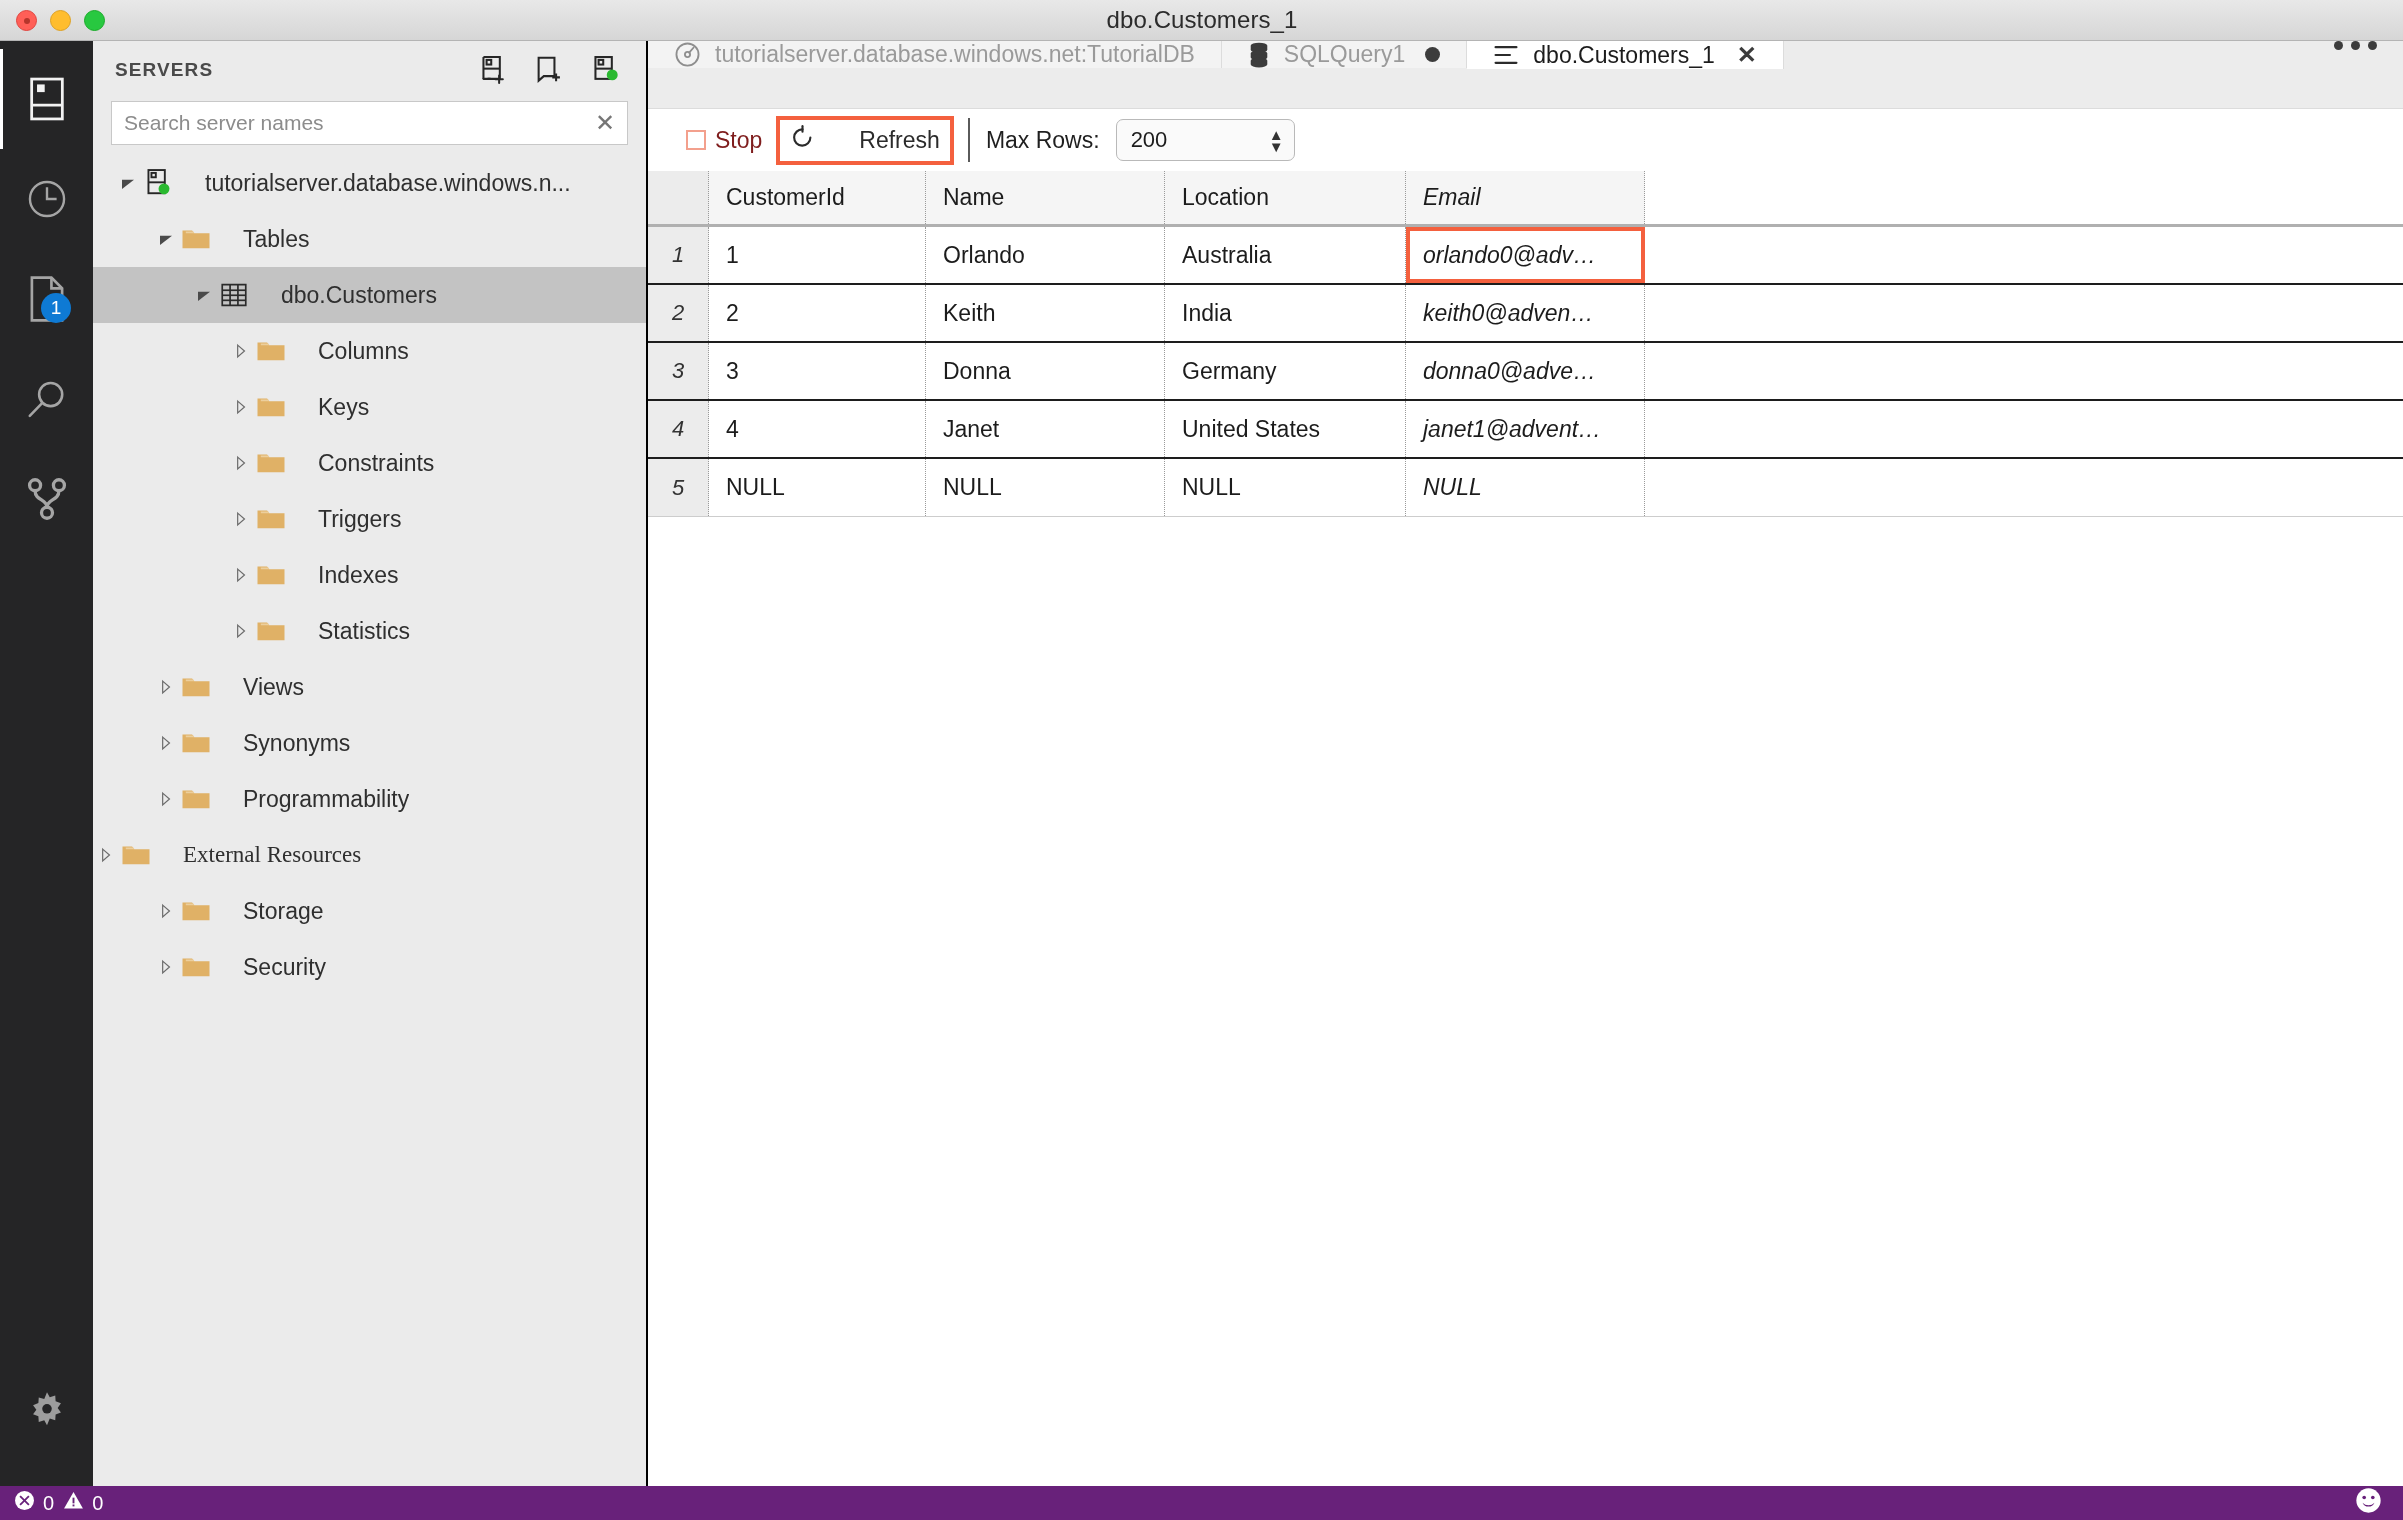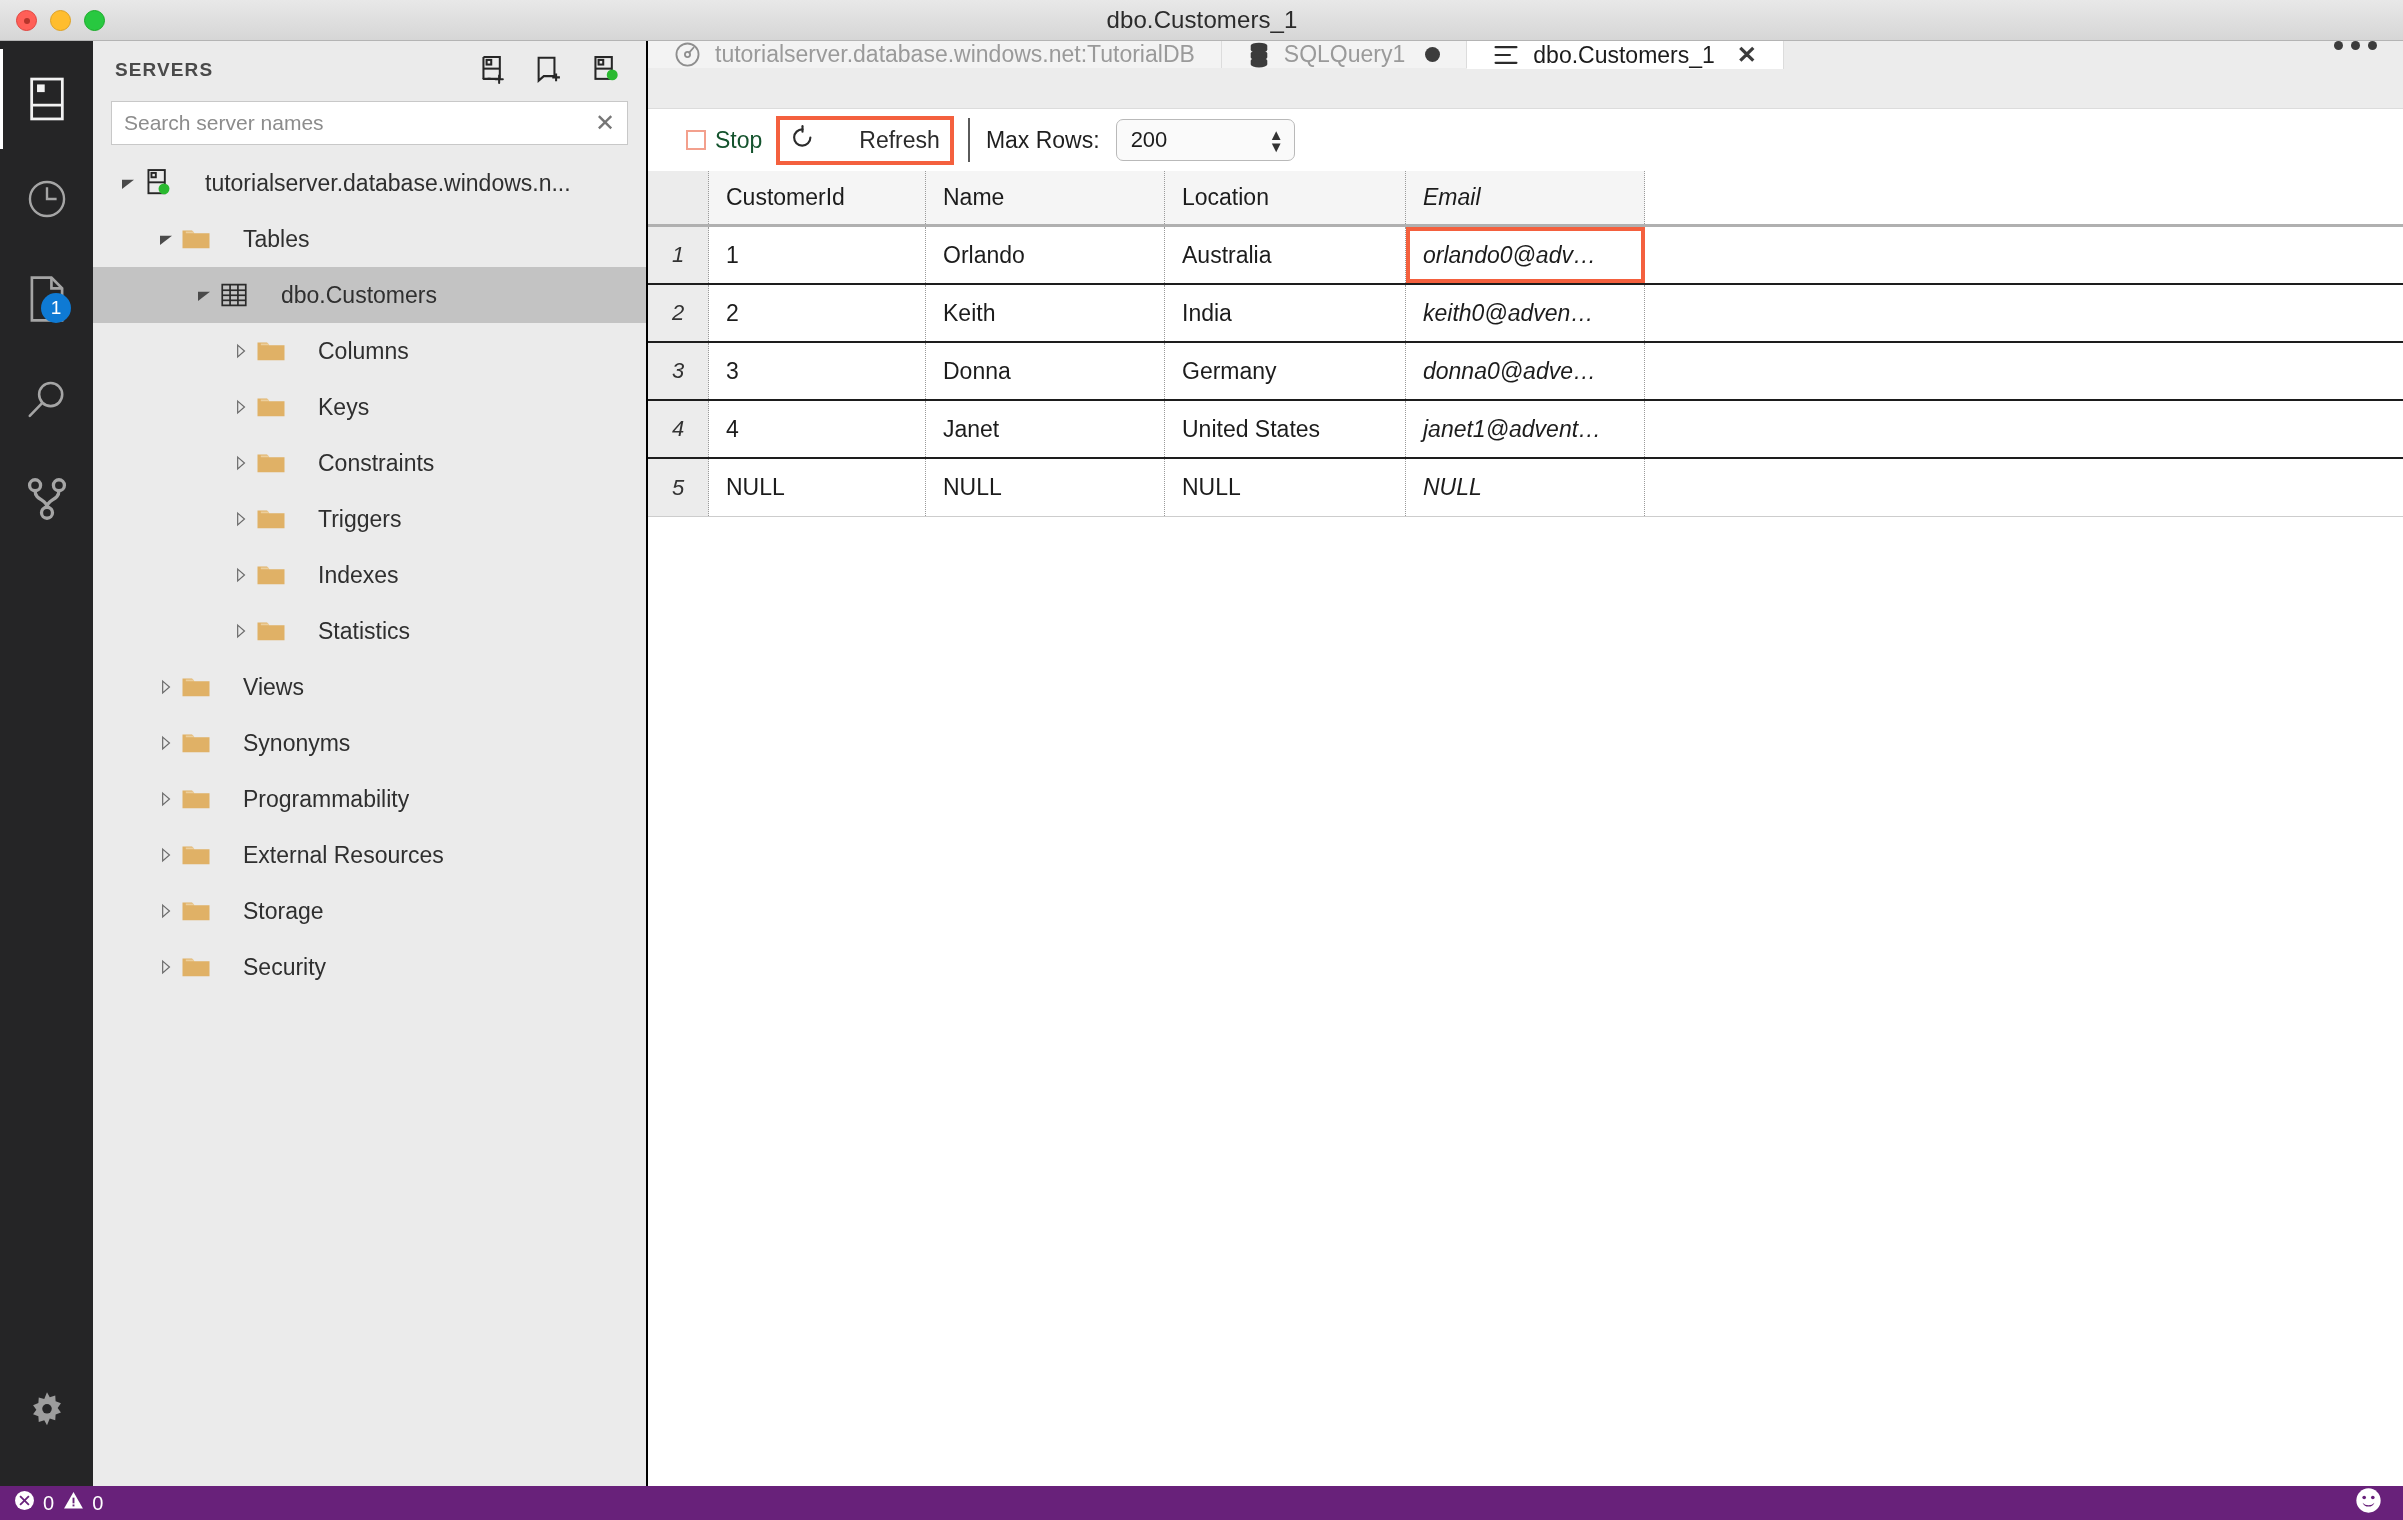--- a/index.html
+++ b/index.html
@@ -130,21 +130,21 @@
 
   
   .rs-toolbar {
     height: 62px; display: flex; align-items: center; gap: 0;
     padding-left: 28px; background: #fff;
   }
   .tb-btn {
     display: flex; align-items: center; gap: 9px;
     font-size: 23px; padding: 5px 10px;
   }
-  .tb-btn.disabled { color: #14532d; }
+  .tb-btn.disabled { color: #7f1d1d; }
   .tb-btn.highlight {
     outline: 4px solid #f4603e; color: #2b2b2b; margin-left: 8px; gap: 44px;
   }
   .stop-square {
     width: 20px; height: 20px; border: 2.5px solid #f3a08d; display: block;
   }
   .tb-sep {
     width: 2px; height: 44px; background: #5a5a5a; margin: 0 16px 0 18px;
   }
   .maxrows-label { font-size: 23px; color: #1f1f1f; margin-right: 16px; }
@@ -479,21 +479,21 @@
           </svg>
         </span>
         <span class="ticon">
           <svg width="30" height="24" viewBox="0 0 20 16">
             <path d="M1 2.4 H7.4 L8.9 4.2 H19 V14.2 H1 Z" fill="#e0b166"></path>
             <path d="M3.2 3.0 H8.2 L9.0 4.2 H3.2 Z" fill="#eccf9d"></path>
           </svg>
         </span>
         <span class="tlabel">Programmability</span>
       </div>
-      <div class="tnode" style="padding-left: 60px;">
+      <div class="tnode" style=" font-family: Liberation Serif, serif;">
         <span class="twist">
           <svg width="16" height="16" viewBox="0 0 12 12">
             <path fill="none" d="M3.5 1.6 L8.6 6 L3.5 10.4 Z" stroke="#6b6b6b" stroke-width="0.9"></path>
           </svg>
         </span>
         <span class="ticon">
           <svg width="30" height="24" viewBox="0 0 20 16">
             <path d="M1 2.4 H7.4 L8.9 4.2 H19 V14.2 H1 Z" fill="#e0b166"></path>
             <path d="M3.2 3.0 H8.2 L9.0 4.2 H3.2 Z" fill="#eccf9d"></path>
           </svg>

